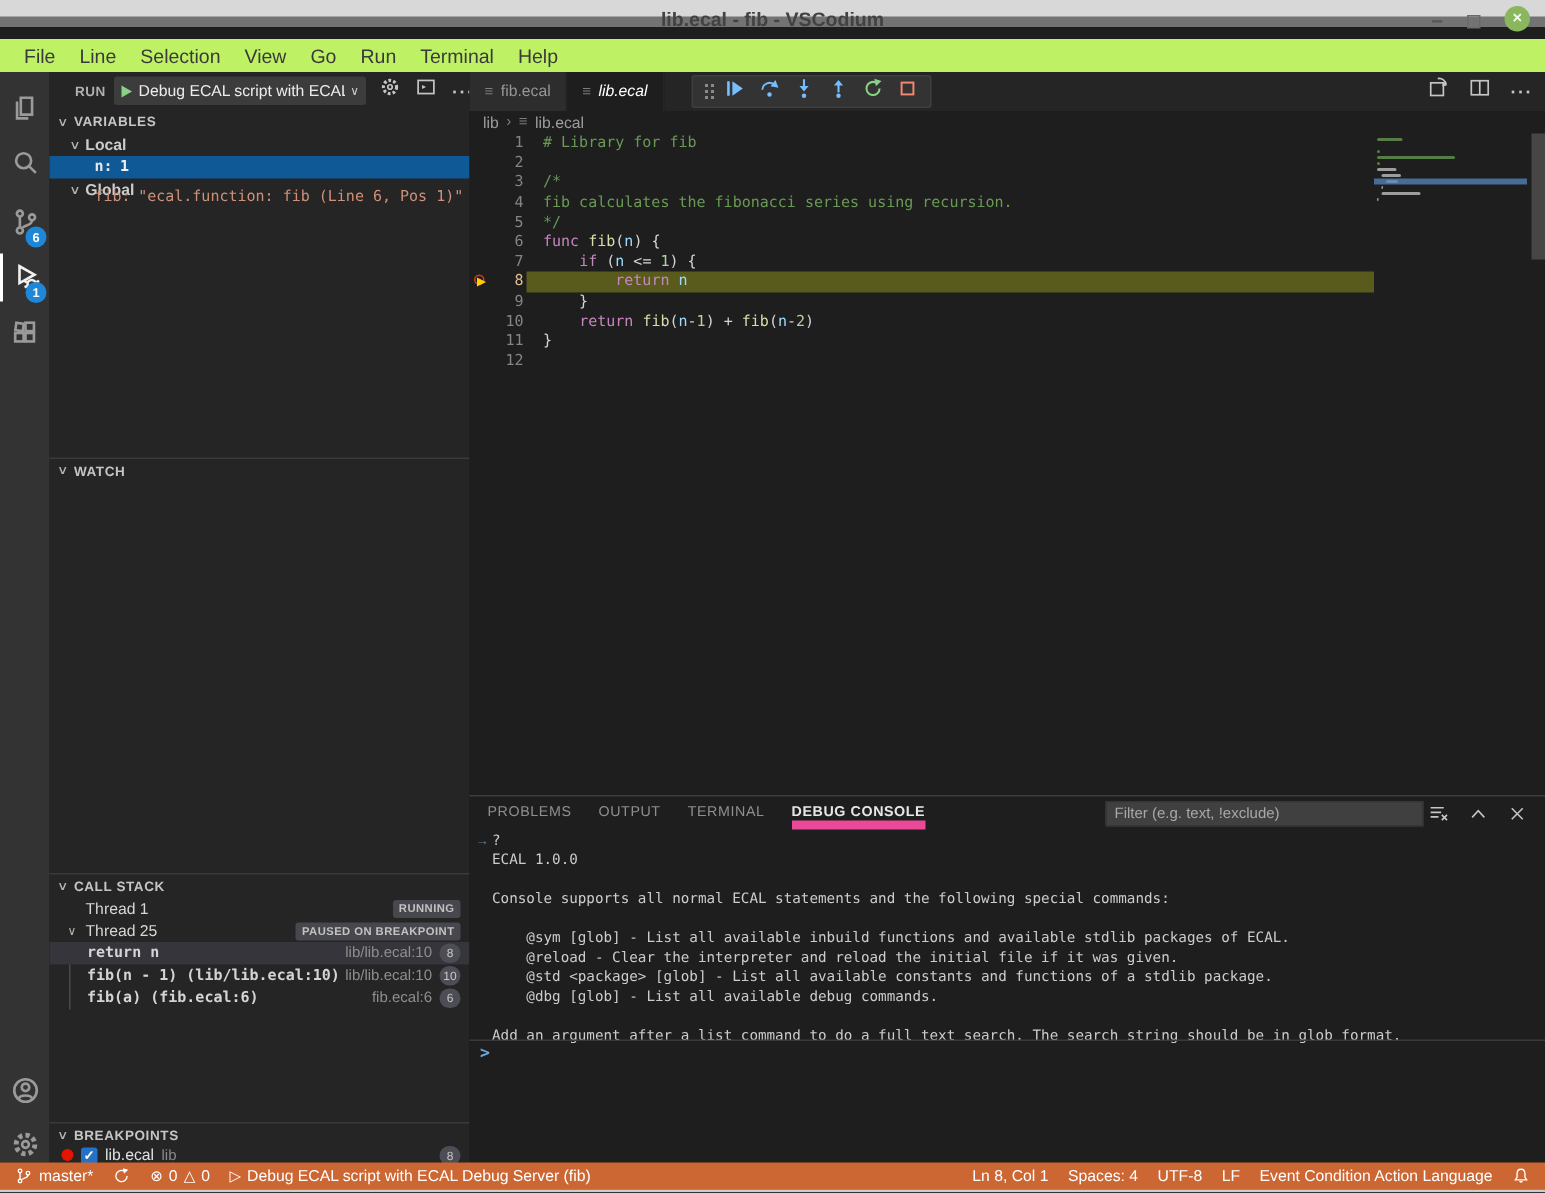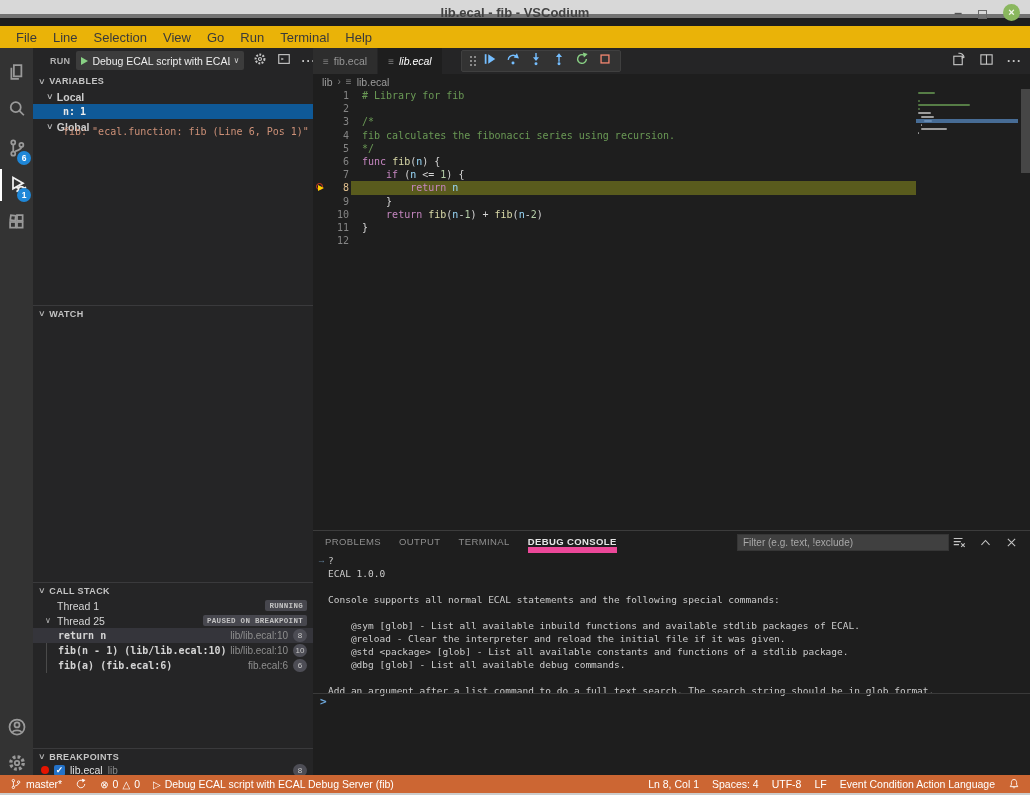--- a/index.html
+++ b/index.html
@@ -2,29 +2,29 @@
 <html><head>
 <meta charset="utf-8">
 <style>
   html,body{margin:0;padding:0;background:#1e1e1e;}
   *{box-sizing:border-box;}
   .window{position:relative;width:1030px;height:795px;overflow:hidden;
     font-family:"Liberation Sans",sans-serif;background:#1e1e1e;}
 
   
   .titlebar{position:absolute;top:0;left:0;width:1030px;height:18px;background:#d8d8d8;
-    border-bottom:4px solid #737373;}
+    border-bottom:7px solid #737373;}
   .wtitle{position:absolute;left:0;right:0;top:5px;text-align:center;font-size:13px;
     font-weight:bold;color:#424242;}
   .winctl{position:absolute;right:10px;top:4px;display:flex;gap:16px;align-items:center;}
   .btn-min{color:#555;font-size:14px;font-weight:bold;line-height:16px;cursor:default;}
   .btn-res{width:9px;height:9px;border:1.5px solid #6a6a6a;margin-top:3px;}
   .btn-close{width:17px;height:17px;border-radius:50%;background:#8ab75e;color:#f4f8ee;
     font-size:11px;font-weight:bold;text-align:center;line-height:17px;}
-  .menubar{position:absolute;top:26px;left:0;width:1030px;height:22px;background:#eab308;
+  .menubar{position:absolute;top:26px;left:0;width:1030px;height:22px;background:#bef264;
     display:flex;align-items:center;padding-left:8px;}
   .menu-item{font-size:13px;color:#3a3a3a;padding:2px 8px;}
 
   
   .activitybar{position:absolute;top:48px;left:0;width:33px;height:727px;background:#333333;}
   .abar-item{position:absolute;left:0;width:33px;height:32px;display:flex;align-items:center;justify-content:center;}
   .abar-item svg{stroke:#9a9a9a;fill:none;stroke-width:1.4;}
   .abar-item.active{border-left:2px solid #ffffff;}
   .abar-item.active svg{stroke:#f0f0f0;}
   .abadge{position:absolute;right:2px;bottom:-1px;min-width:14px;height:14px;border-radius:50%;
@@ -55,21 +55,21 @@
   .varval{margin-left:5px;color:#f0f0f0;font-weight:bold;}
   .varrow.glob .varname{color:#ce9178;font-weight:normal;}
   .varrow.glob .varval{color:#ce9178;font-weight:normal;}
 
   .csrows{position:absolute;left:0;right:0;}
   .csrow{height:15px;display:flex;align-items:center;position:relative;}
   .csrow.thread{padding-left:12px;font-size:10.5px;color:#d6d6d6;}
   .cschev{width:12px;font-size:8px;color:#b5b5b5;display:inline-block;}
   .csname{flex:1;}
   .csbadge{margin-right:6px;background:#47474e;color:#c2c2c2;font-size:7.5px;font-weight:bold;
-    padding:1.5px 4px;border-radius:2px;letter-spacing:.3px;font-family:Liberation Mono, monospace;}
+    padding:1.5px 4px;border-radius:2px;letter-spacing:.3px;}
   .csrow.frame{padding-left:25px;font-family:"DejaVu Sans Mono",monospace;font-size:10px;color:#d4d4d4;}
   .csrow.frame.sel{background:#35353b;}
   .fname{flex:1;font-weight:bold;white-space:nowrap;overflow:hidden;}
   .ffile{color:#8f8f8f;font-size:10px;margin-right:5px;font-family:"Liberation Sans",sans-serif;}
   .fline{width:14px;height:13px;border-radius:8px;background:#4d4d55;color:#c8c8c8;font-size:8px;
     line-height:13px;text-align:center;margin-right:6px;font-family:"Liberation Sans",sans-serif;}
   .csguide{position:absolute;width:1px;background:#4a4a4a;left:13px;}
 
   .bprow{position:absolute;left:0;right:0;height:14px;display:flex;align-items:center;gap:5px;padding-left:8px;}
   .bpdot{width:8px;height:8px;border-radius:50%;background:#e51400;}

